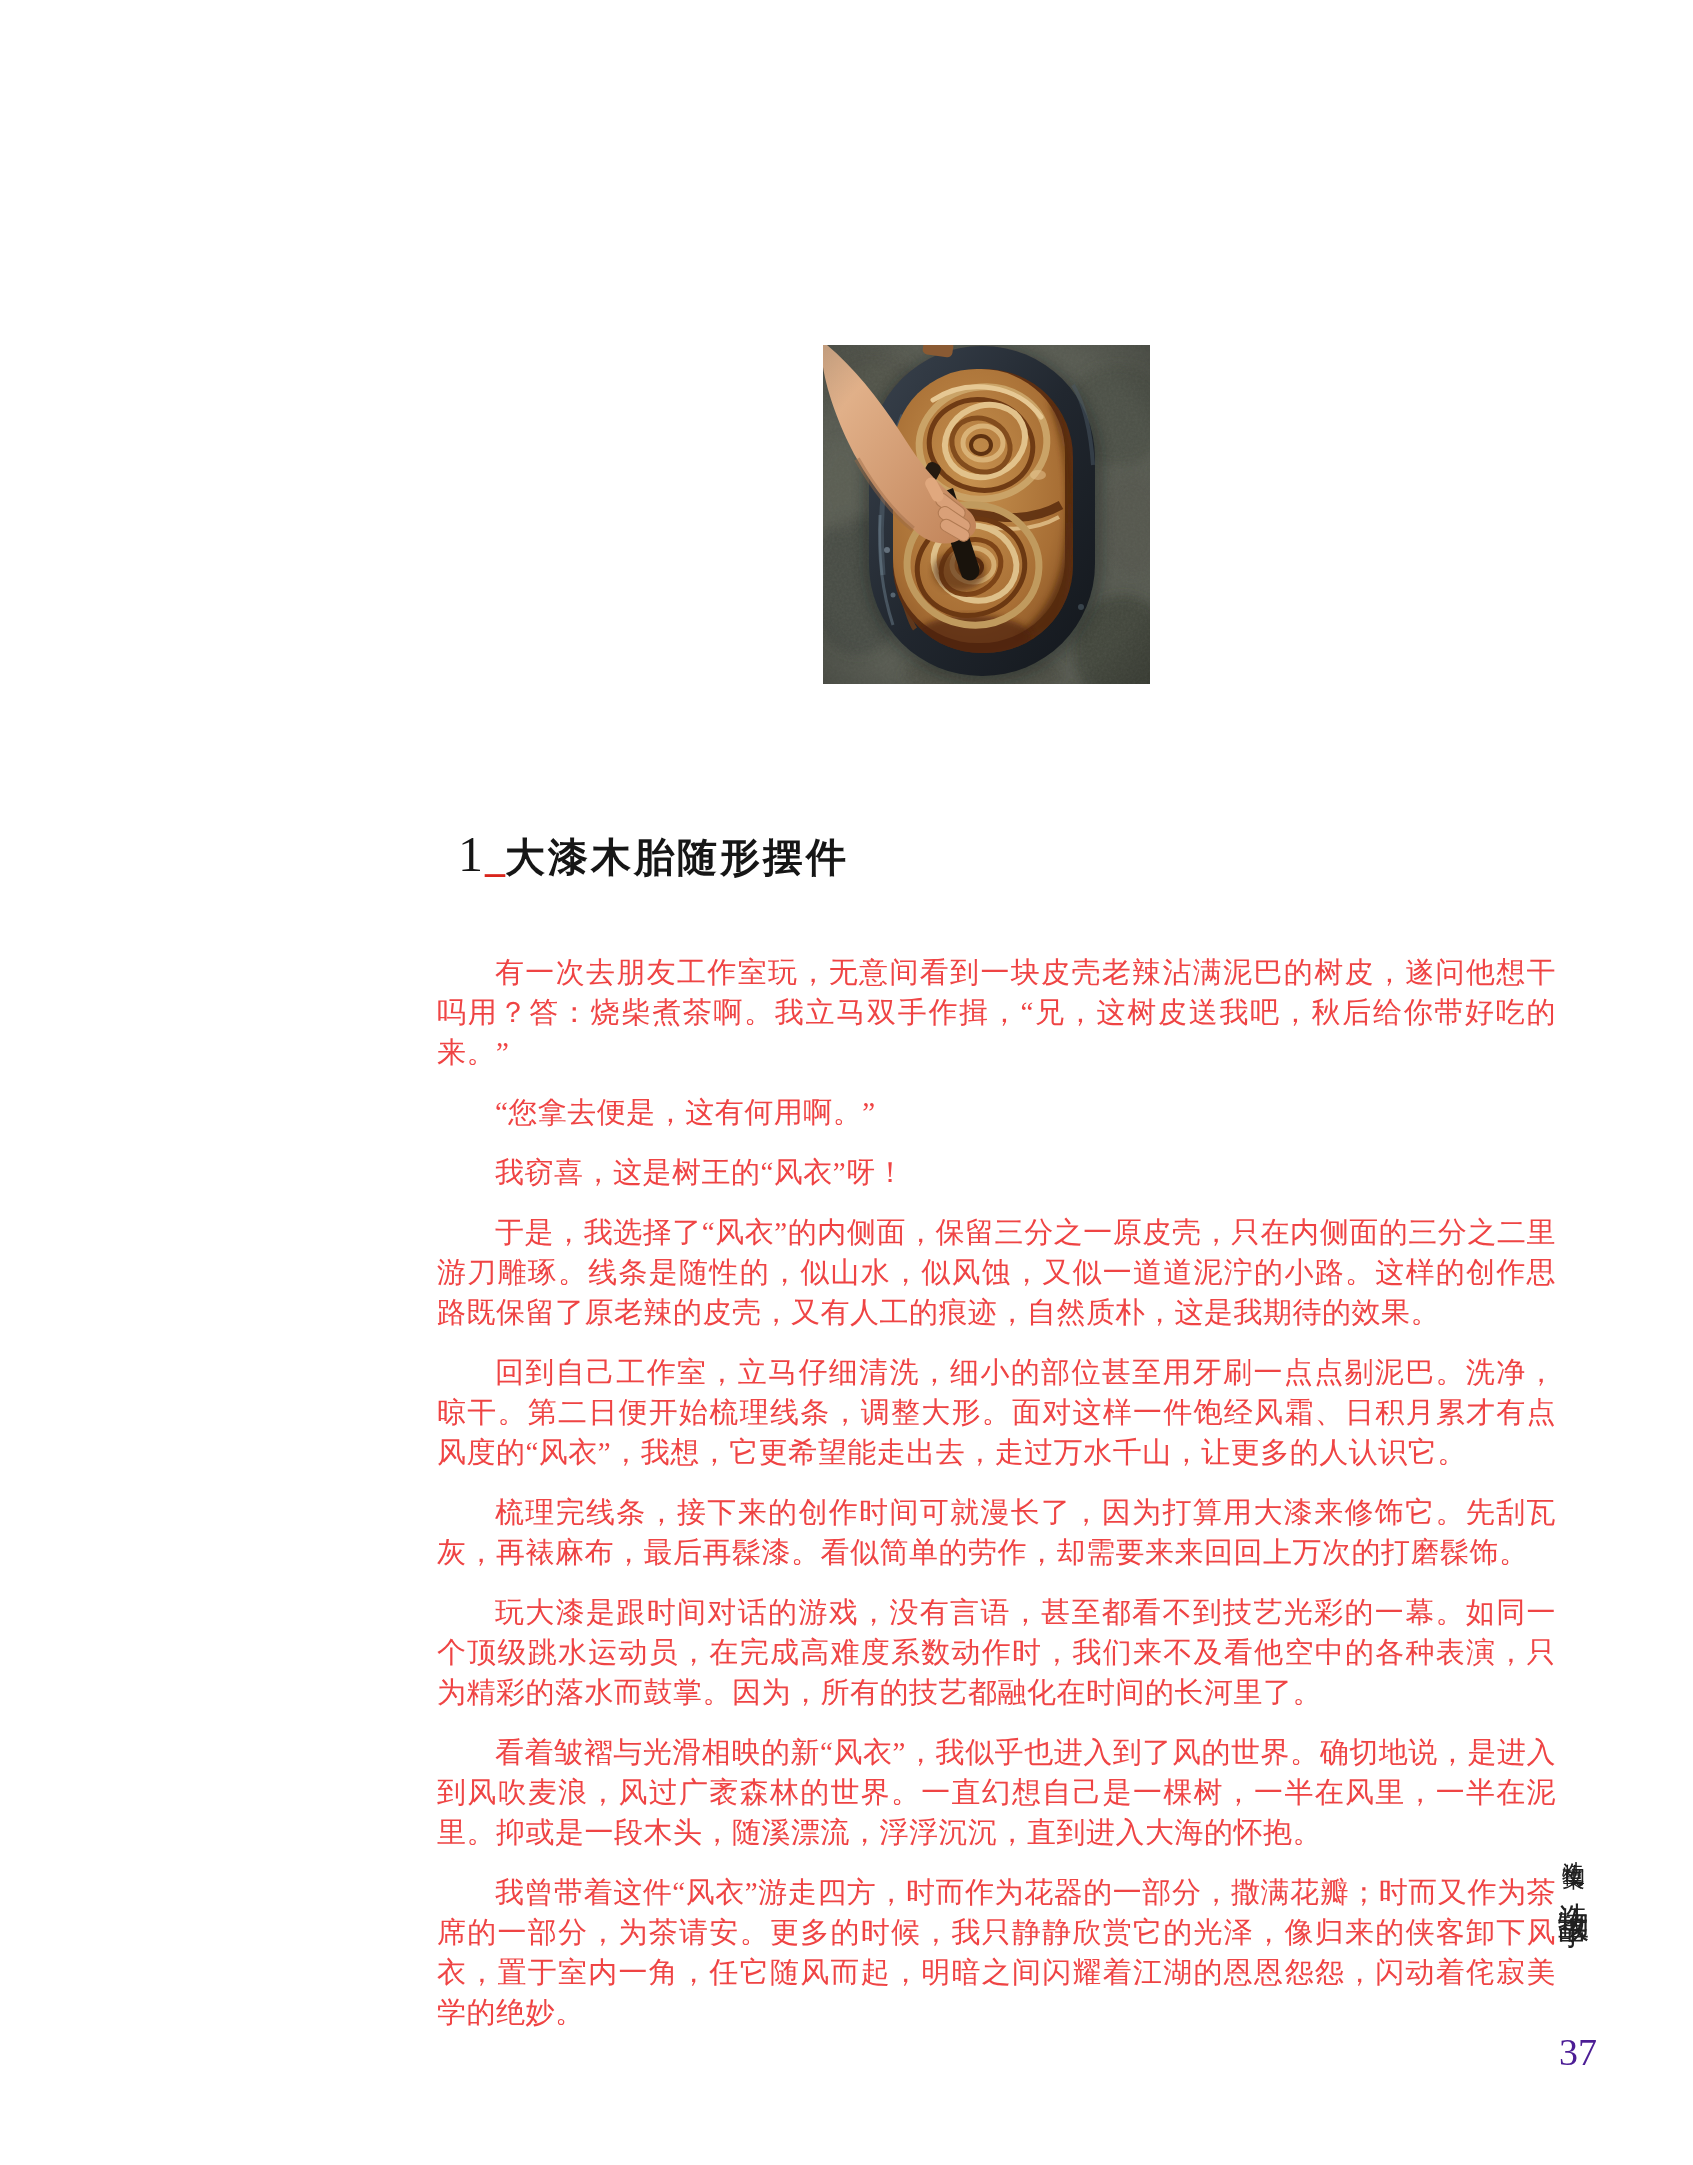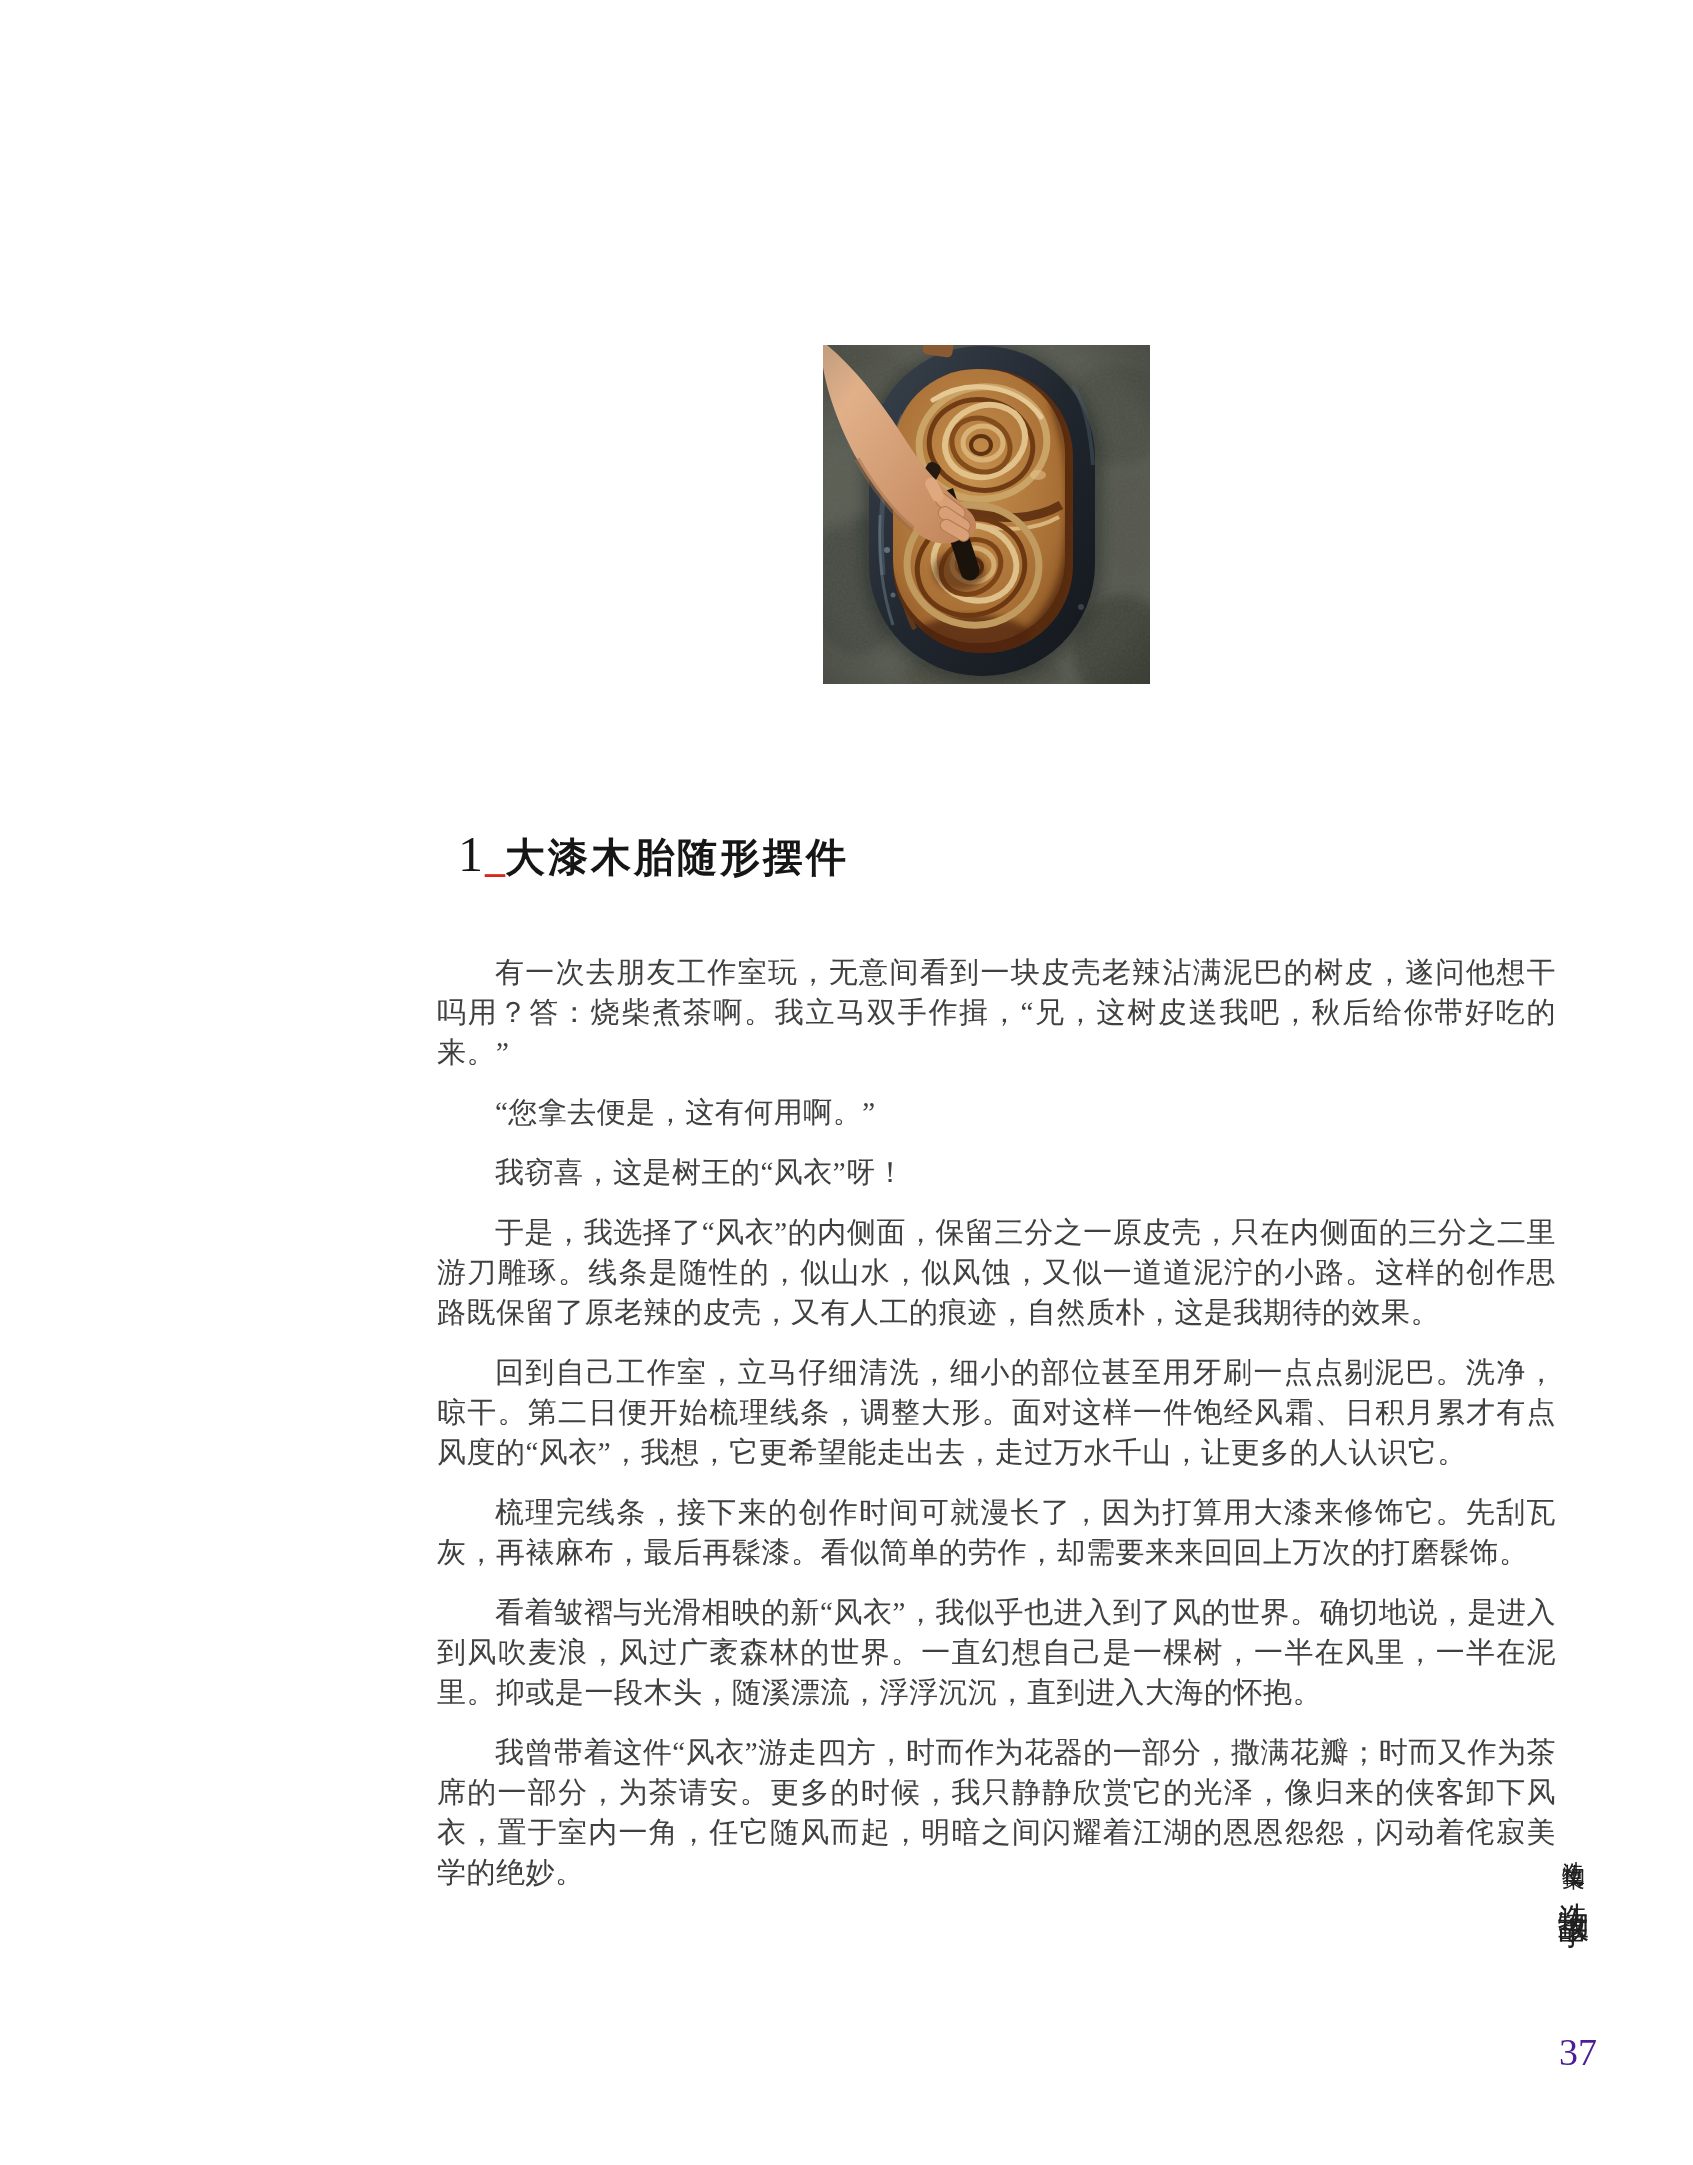--- a/index.html
+++ b/index.html
@@ -52,21 +52,21 @@
     letter-spacing: 3px;
     line-height: 52px;
   }
 
   
   .article {
     position: absolute;
     left: 437px;
     top: 952px;
     width: 1119px;
-    color: #404040;
+    color: #ef4444;
   }
   .article p {
     margin: 0 0 20px 0;
     font-size: 29px;
     line-height: 40px;
     text-align: justify;
     text-justify: inter-ideograph;
     text-indent: 2em;
     letter-spacing: 0.5px;
   }
@@ -220,20 +220,21 @@
     <span class="title">大漆木胎随形摆件</span>
   </h1>
 
   <div class="article">
     <p>有一次去朋友工作室玩，无意间看到一块皮壳老辣沾满泥巴的树皮，遂问他想干吗用？答：烧柴煮茶啊。我立马双手作揖，“兄，这树皮送我吧，秋后给你带好吃的来。”</p>
     <p>“您拿去便是，这有何用啊。”</p>
     <p>我窃喜，这是树王的“风衣”呀！</p>
     <p>于是，我选择了“风衣”的内侧面，保留三分之一原皮壳，只在内侧面的三分之二里游刀雕琢。线条是随性的，似山水，似风蚀，又似一道道泥泞的小路。这样的创作思路既保留了原老辣的皮壳，又有人工的痕迹，自然质朴，这是我期待的效果。</p>
     <p>回到自己工作室，立马仔细清洗，细小的部位甚至用牙刷一点点剔泥巴。洗净，晾干。第二日便开始梳理线条，调整大形。面对这样一件饱经风霜、日积月累才有点风度的“风衣”，我想，它更希望能走出去，走过万水千山，让更多的人认识它。</p>
     <p>梳理完线条，接下来的创作时间可就漫长了，因为打算用大漆来修饰它。先刮瓦灰，再裱麻布，最后再髹漆。看似简单的劳作，却需要来来回回上万次的打磨髹饰。</p>
+    <p>玩大漆是跟时间对话的游戏，没有言语，甚至都看不到技艺光彩的一幕。如同一个顶级跳水运动员，在完成高难度系数动作时，我们来不及看他空中的各种表演，只为精彩的落水而鼓掌。因为，所有的技艺都融化在时间的长河里了。</p>
     <p>看着皱褶与光滑相映的新“风衣”，我似乎也进入到了风的世界。确切地说，是进入到风吹麦浪，风过广袤森林的世界。一直幻想自己是一棵树，一半在风里，一半在泥里。抑或是一段木头，随溪漂流，浮浮沉沉，直到进入大海的怀抱。</p>
     <p>我曾带着这件“风衣”游走四方，时而作为花器的一部分，撒满花瓣；时而又作为茶席的一部分，为茶请安。更多的时候，我只静静欣赏它的光泽，像归来的侠客卸下风衣，置于室内一角，任它随风而起，明暗之间闪耀着江湖的恩恩怨怨，闪动着侘寂美学的绝妙。</p>
   </div>
 
   <div class="sidebar">
     <span class="series">造物集</span>
     <span class="slash">＼</span>
     <span class="chapter">造物故事</span>
   </div>
 

